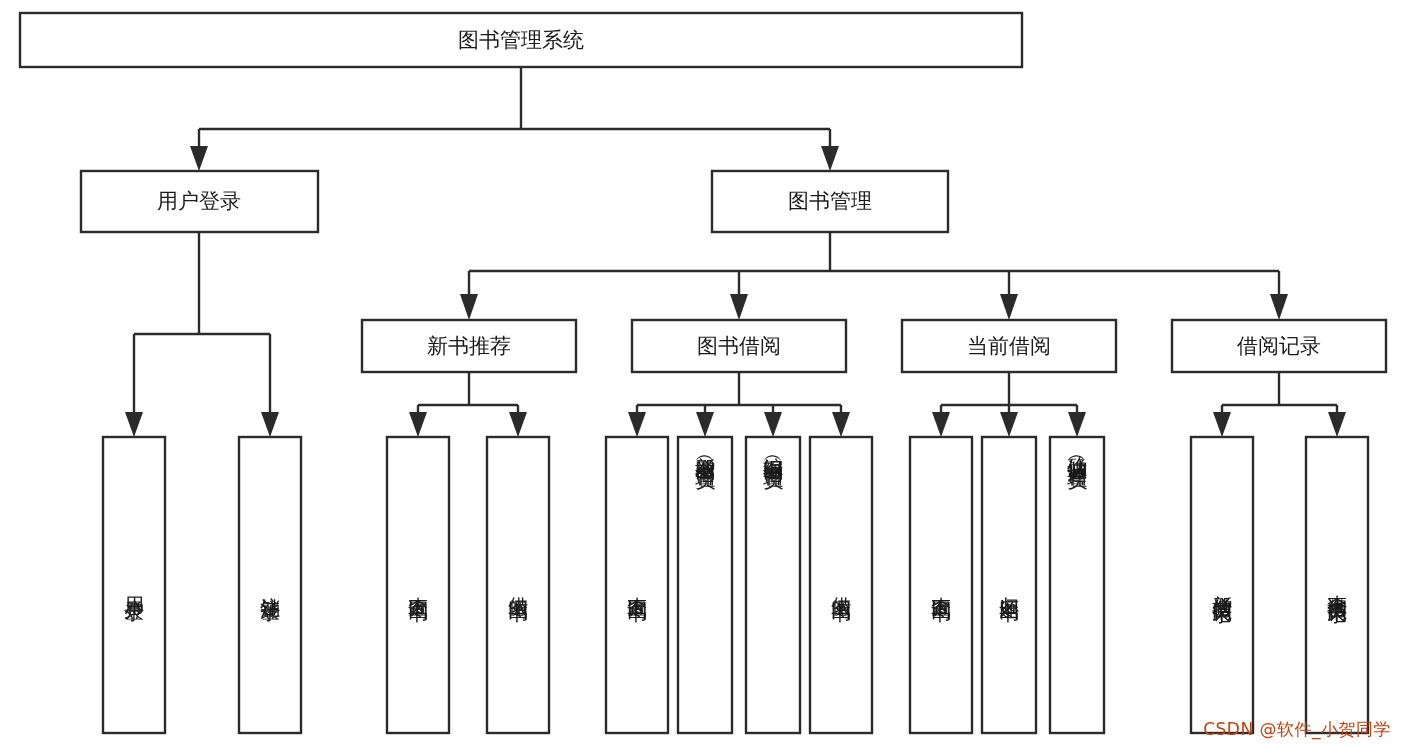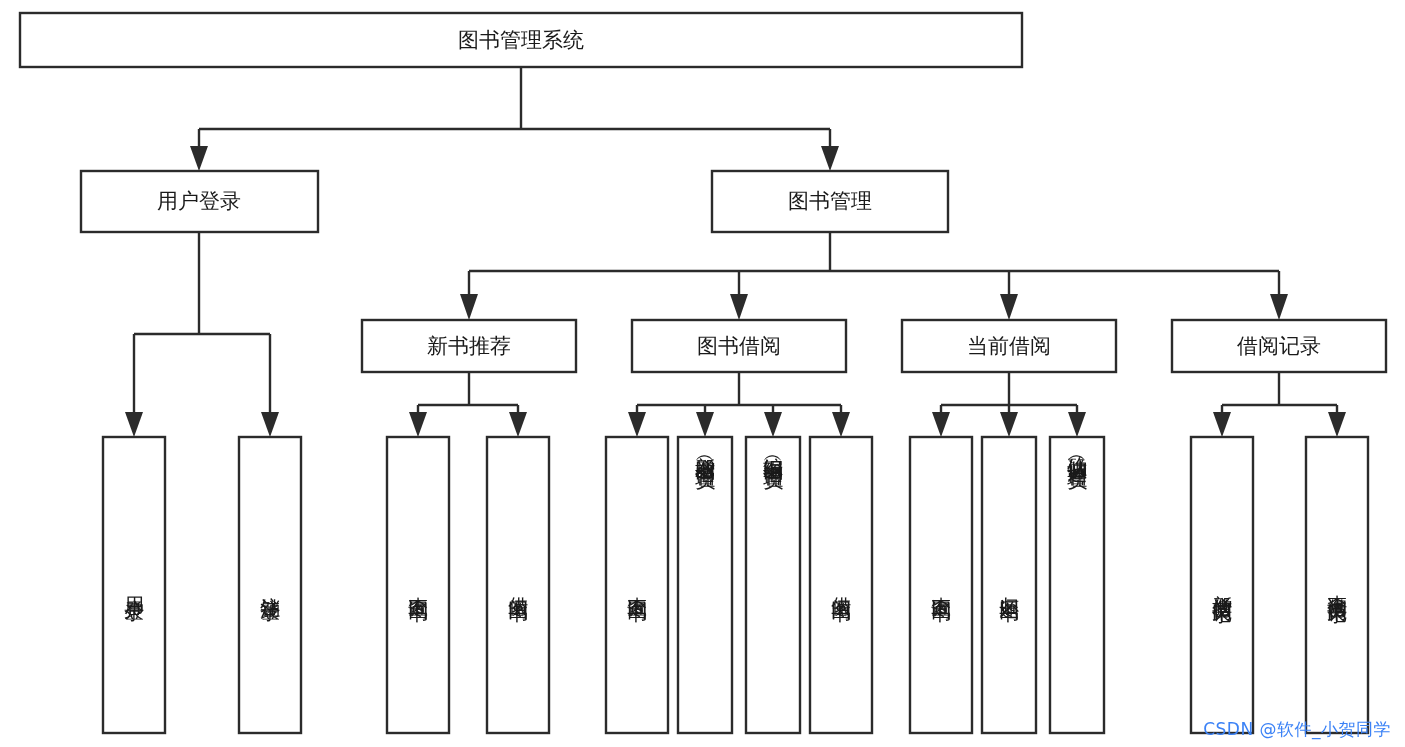--- a/index.html
+++ b/index.html
@@ -73,21 +73,21 @@
     color: #1a1a1a;
     white-space: nowrap;
     text-align: center;
   }
   .watermark {
     position: absolute;
     right: 14px;
     bottom: 6px;
     font-family: "DejaVu Sans", "Liberation Sans", sans-serif;
     font-size: 17px;
-    color: #3b82f6;
+    color: #c2410c;
     letter-spacing: 0.5px;
     user-select: none;
     white-space: nowrap;
   }
 </style>
 </head>
 <body>
 
 <div id="diagram-root">
 

